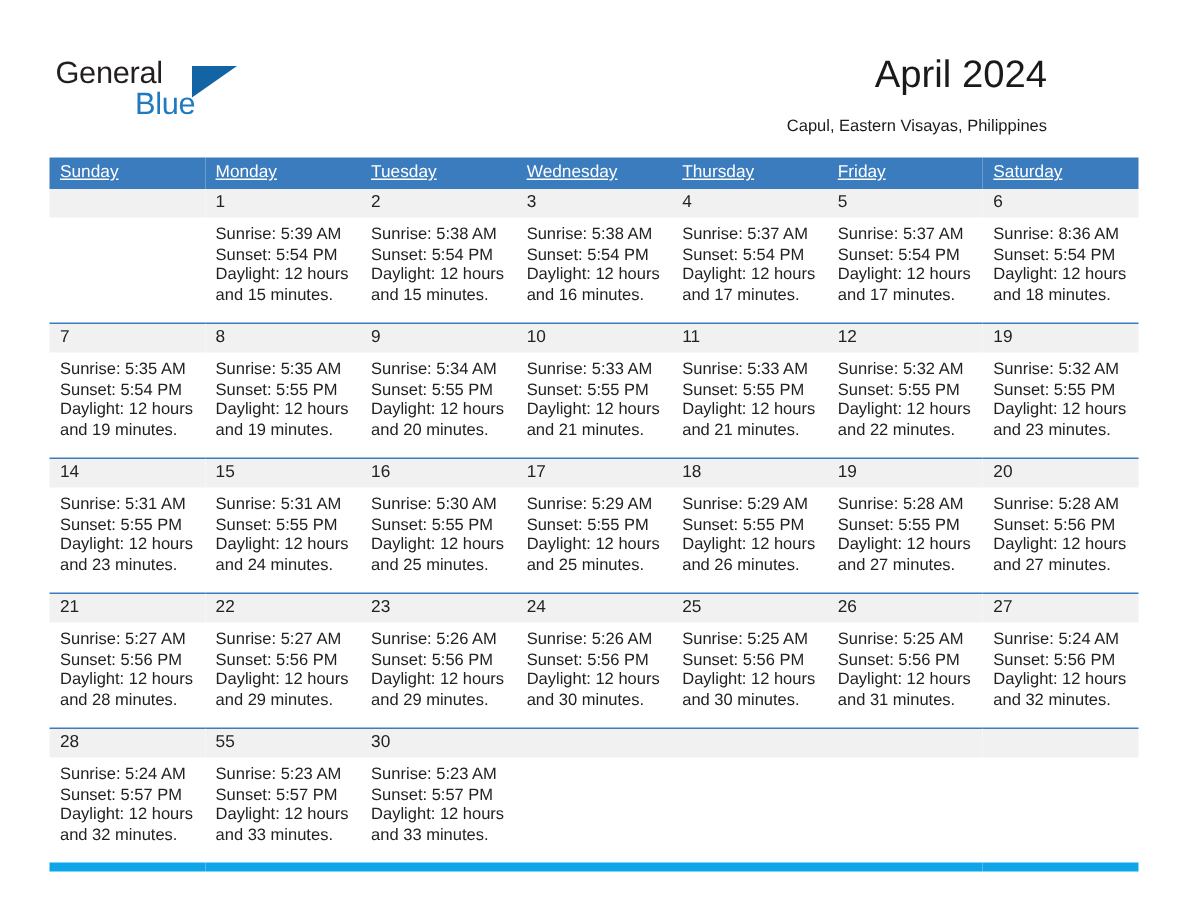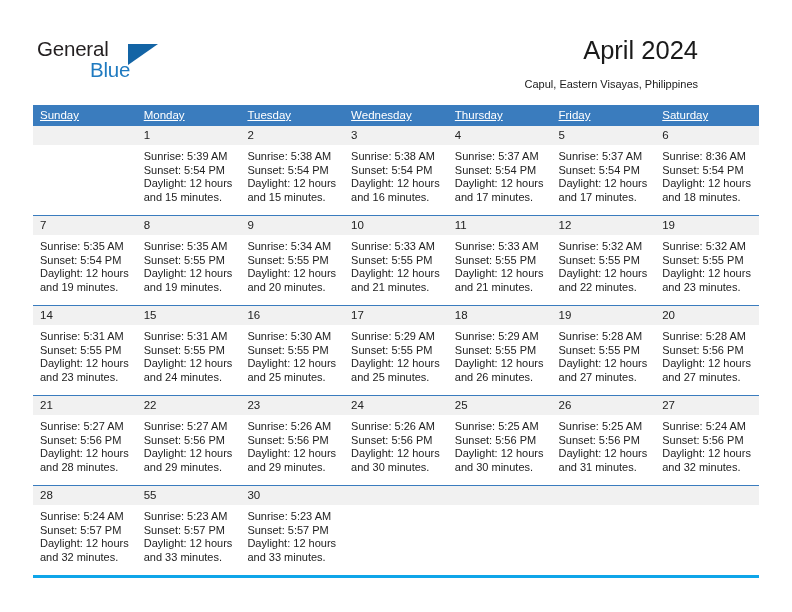--- a/index.html
+++ b/index.html
@@ -101,21 +101,21 @@
   }
   .calendar td {
     vertical-align: top;
     padding: 0;
     border: none;
     border-bottom: 1px solid #3a7cbe;
     height: 78px;
     background: #ffffff;
   }
   .calendar tr.week-row:last-child td {
-    border-bottom: 3px solid #0ea5e9;
+    border-bottom: 6px solid #0ea5e9;
   }
   .cell-inner {
     position: relative;
     height: 89px;
     box-sizing: border-box;
   }
   .daynum {
     display: block;
     background: #f1f1f1;
     font-size: 11.5px;

